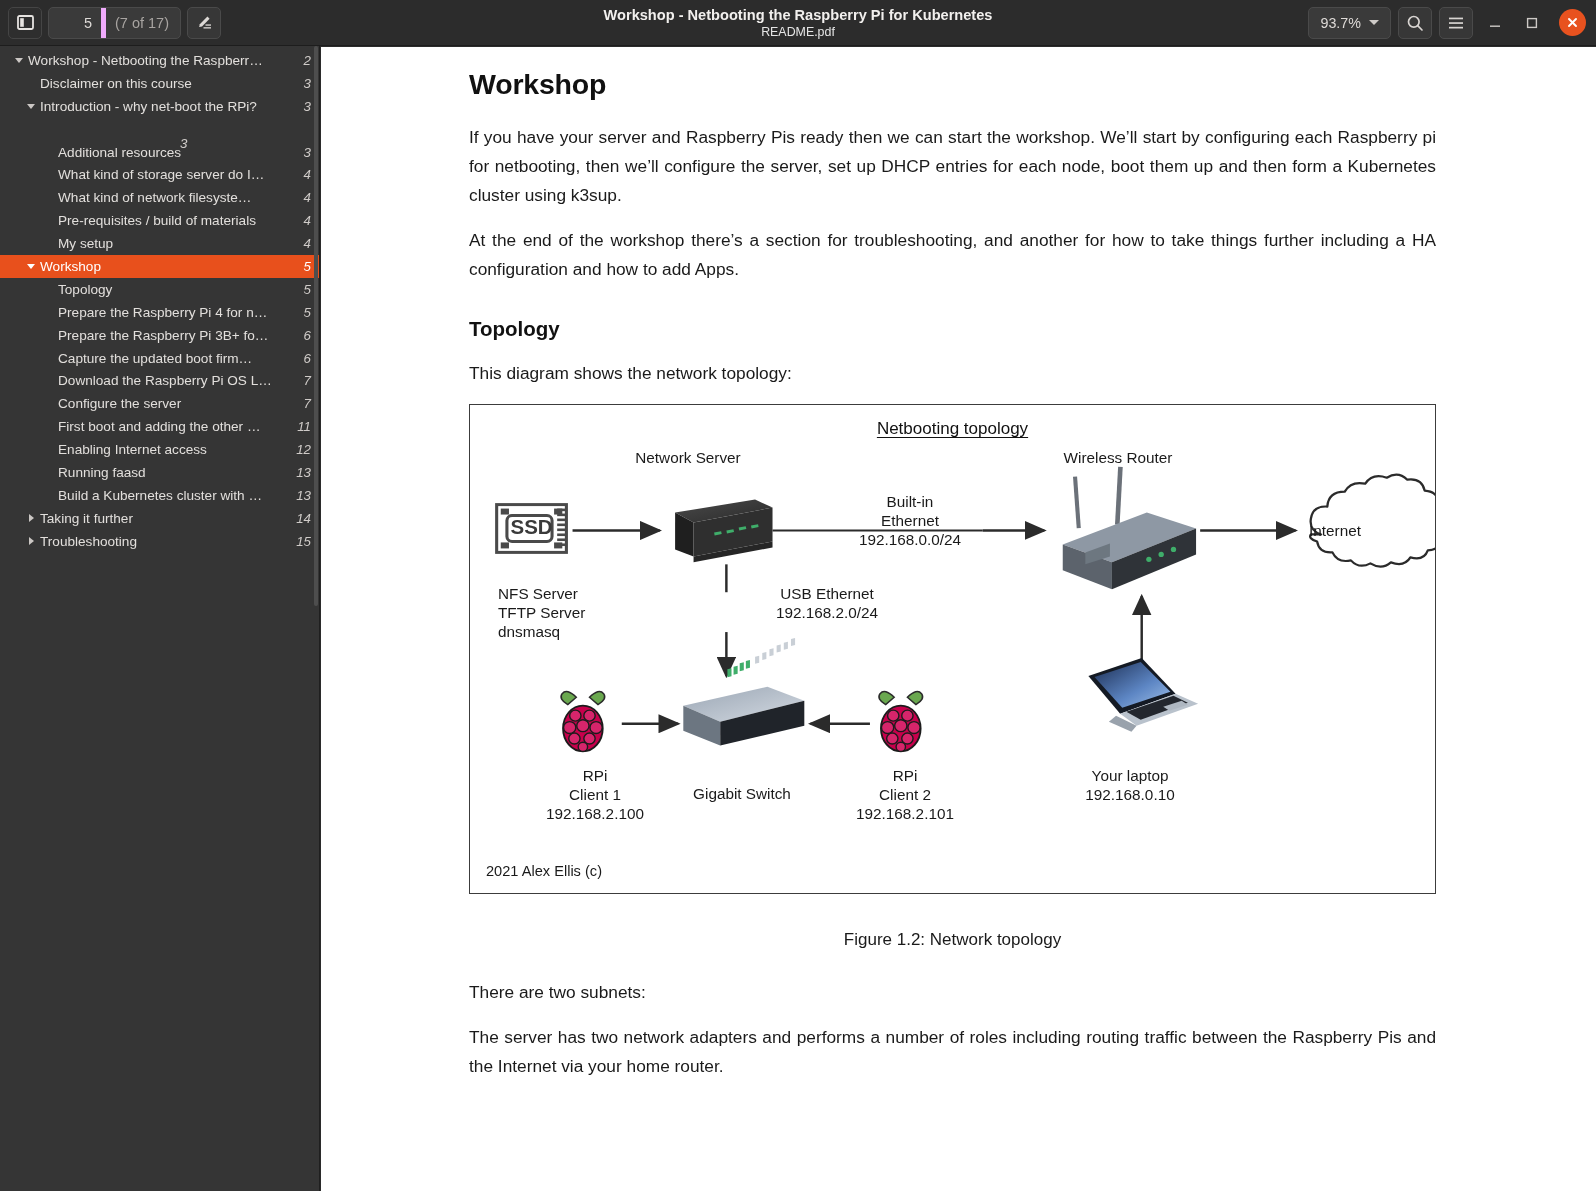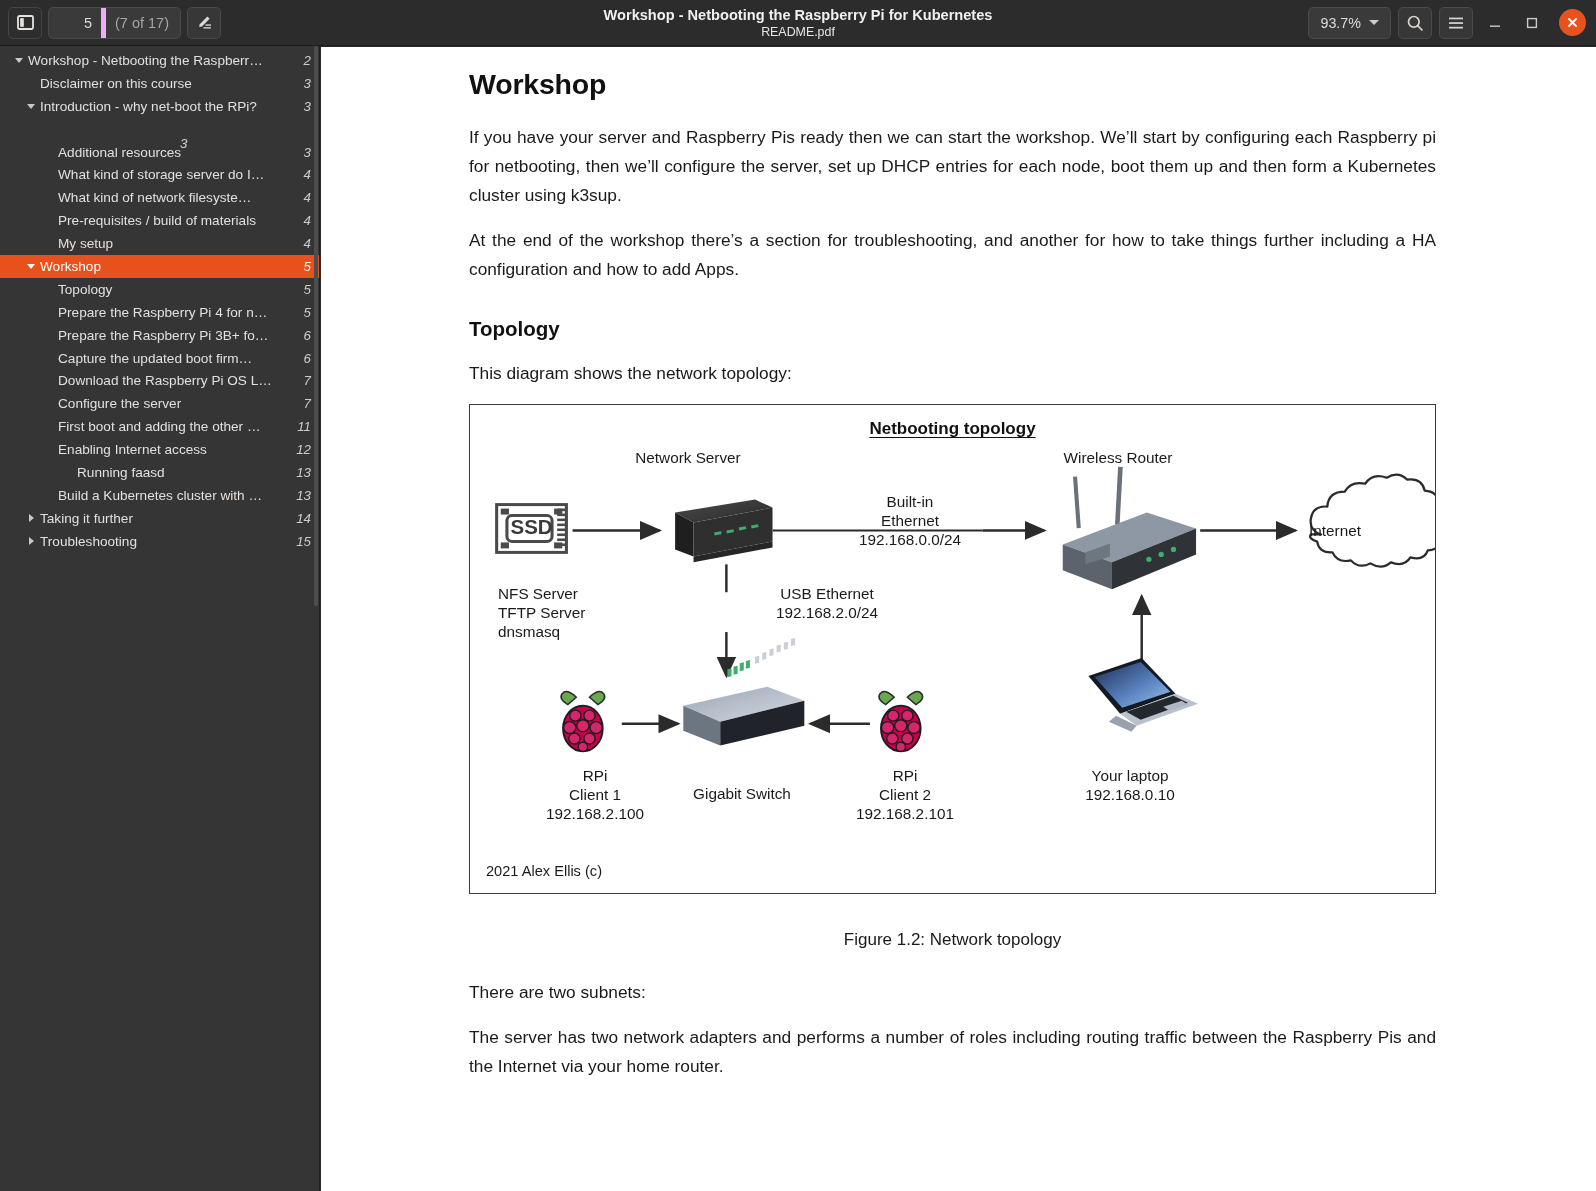--- a/index.html
+++ b/index.html
@@ -142,21 +142,21 @@
   }
   code.mono { font-family: "DejaVu Sans Mono", monospace; font-size: 16.1px; }
 
   
   .figbox {
     border: 1.6px solid #3c3c3c; background: #fff;
     height: 490px; margin-top: 6px; position: relative;
   }
   .fig-title {
     position: absolute; top: 14px; left: 0; right: 0; text-align: center;
-    font-size: 17px; font-weight: bold; color: #111;
+    font-size: 17px; font-weight: normal; color: #111;
     text-decoration: underline; text-underline-offset: 3px;
   }
   .dlabel {
     position: absolute; font-size: 15.3px; color: #1a1a1a;
     text-align: center; line-height: 1.22; white-space: pre-line;
   }
   .dlabel.left { text-align: left; }
   .copy {
     position: absolute; left: 16px; bottom: 14px;
     font-size: 14.6px; color: #1a1a1a;
@@ -320,21 +320,21 @@
       <div class="outline-row" style="padding-left: 40px;">
         <span class="tw"></span>
         <span class="ol-label">First boot and adding the other …</span>
         <span class="ol-page">11</span>
       </div>
       <div class="outline-row" style="padding-left: 40px;">
         <span class="tw"></span>
         <span class="ol-label">Enabling Internet access</span>
         <span class="ol-page">12</span>
       </div>
-      <div class="outline-row" style="padding-left: 19px; gap: 40px;">
+      <div class="outline-row" style="padding-left: 40px;">
         <span class="tw"></span>
         <span class="ol-label">Running faasd</span>
         <span class="ol-page">13</span>
       </div>
       <div class="outline-row" style="padding-left: 40px;">
         <span class="tw"></span>
         <span class="ol-label">Build a Kubernetes cluster with …</span>
         <span class="ol-page">13</span>
       </div>
       <div class="outline-row" style="padding-left: 22px;">

